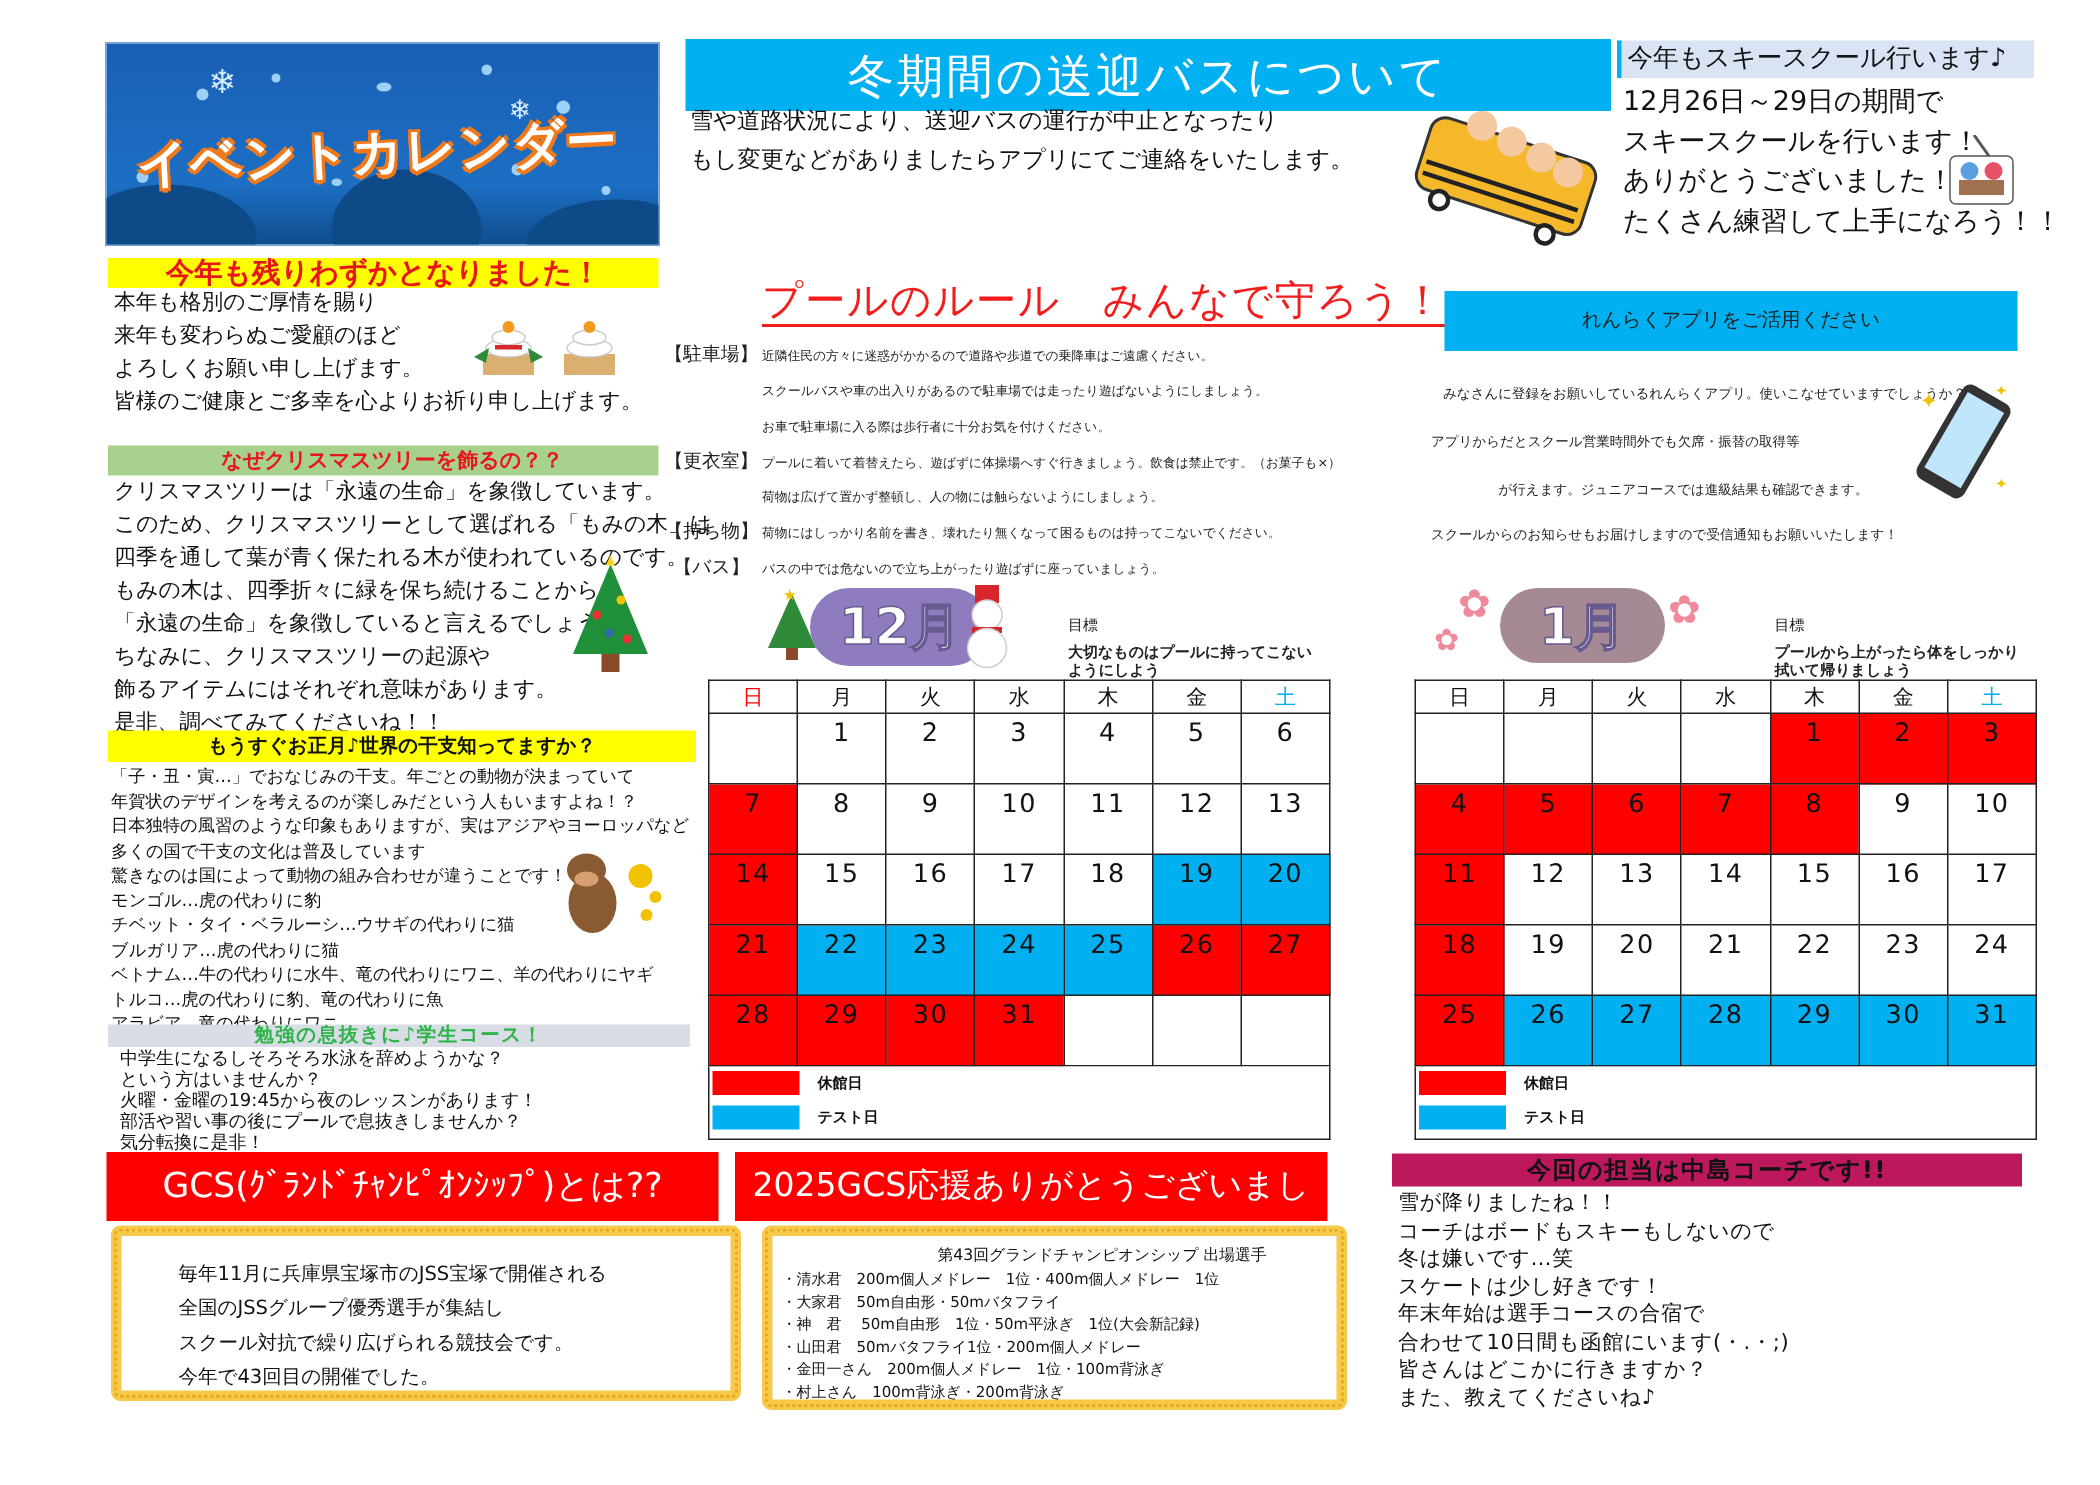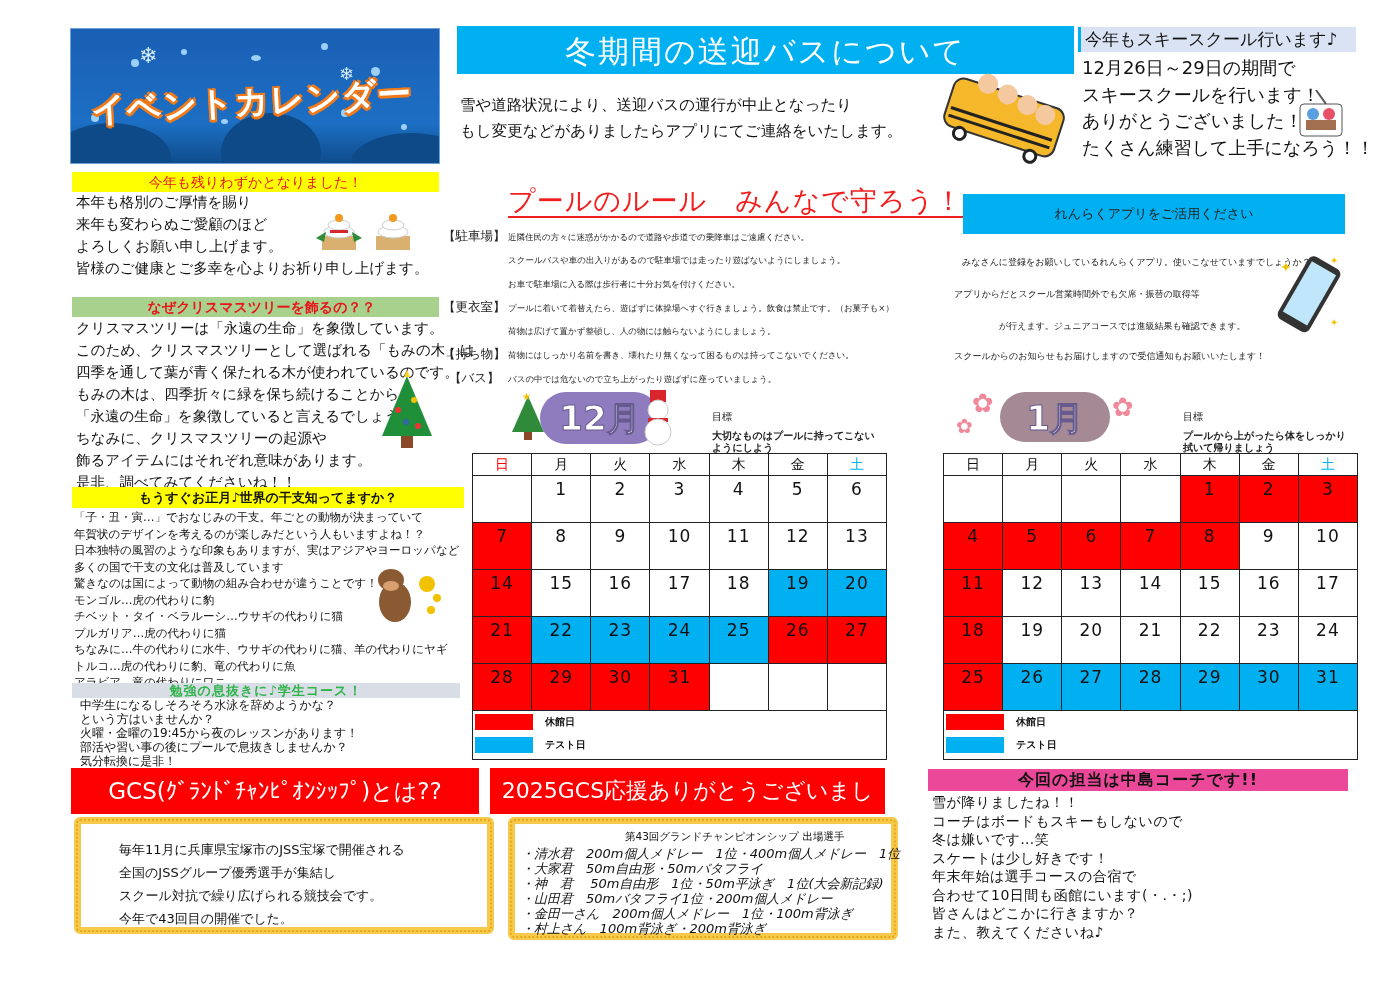--- a/index.html
+++ b/index.html
@@ -9,34 +9,34 @@
 
   
   #banner { left: 70px; top: 28px; width: 370px; height: 136px; background: linear-gradient(#1a5fb4, #1c6fc4 70%, #0f4c8c);
             overflow: hidden; border: 1px solid #6fa0d8; }
   #banner .flake { position: absolute; border-radius: 50%; background: #9cd0f5; }
   #banner .hill { position: absolute; bottom: -30px; border-radius: 50%; background: #0e4a88; }
   #banner-title { position: absolute; left: 20px; top: 50px; font-size: 34px; font-weight: bold; color: #fff;
                   letter-spacing: 1px; transform: rotate(-3deg);
                   text-shadow: -2px -2px 0 #f07a1a, 2px -2px 0 #f07a1a, -2px 2px 0 #f07a1a, 2px 2px 0 #f07a1a, 0 3px 0 #f07a1a; }
 
-  .hdr-yellow { background: #ffff00; color: #e8161b; text-align: center; font-size: 14px; font-weight: normal; height: 20px; line-height: 20px; }
+  .hdr-yellow { background: #ffff00; color: #e8161b; text-align: center; font-size: 19px; font-weight: bold; height: 20px; line-height: 20px; }
   .hdr-green { background: #a9d18e; color: #e8161b; text-align: center; font-size: 14px; font-weight: bold; height: 20px; line-height: 20px; padding-left: 12px; }
   .hdr-yellow-blk { background: #ffff00; color: #111; text-align: center; font-size: 13px; font-weight: bold; height: 21px; line-height: 21px; }
   .hdr-gray { background: #d9dde6; color: #2fb44a; text-align: center; font-size: 13px; font-weight: bold; height: 15px; line-height: 15px; letter-spacing: 1px; }
 
   .body-lines div { white-space: nowrap; }
   .lg { font-size: 14.5px; line-height: 22px; }
   .md { font-size: 11.5px; line-height: 16.5px; }
   .sm { font-size: 12px; line-height: 14px; }
 
   
   #bus-hdr { left: 457px; top: 26px; width: 617px; height: 48px; background: #00b0f0; color: #fff; font-size: 31px;
              line-height: 50px; padding-left: 108px; letter-spacing: 2px; }
-  #bus-body { left: 460px; top: 92px; width: 560px; font-size: 15.5px; line-height: 26px; font-family: Liberation Serif, serif; }
+  #bus-body { left: 460px; top: 68px; width: 560px; font-size: 15.5px; line-height: 26px; font-family: Liberation Serif, serif; }
 
   #ski-hdr { left: 1078px; top: 27px; width: 278px; height: 25px; background: #dae3f3; border-left: 3px solid #00b0f0; font-size: 17px; line-height: 25px; padding-left: 4px; }
   #ski-body { left: 1082px; top: 55px; font-size: 18px; line-height: 26.5px; }
 
   #pool-title { left: 508px; top: 186px; font-size: 27px; color: #f21d1d; border-bottom: 2px solid #f21d1d; line-height: 30px; padding-right: 4px; letter-spacing: 1px; }
   .rule { position: absolute; left: 443px; font-size: 8.5px; color: #222; }
   .rule .lbl { position: absolute; left: 0; font-size: 12.5px; top: -4px; white-space: nowrap; }
   .rule .txt { position: absolute; left: 65px; white-space: nowrap; }
 
   #app-hdr { left: 963px; top: 194px; width: 382px; height: 40px; background: #00b0f0; font-size: 13px; color: #222; text-align: center; line-height: 40px; }
@@ -56,21 +56,21 @@
   td.test { background: #00b0f0; }
   th.sun { color: #ff0000; }
   th.sat { color: #00b0f0; }
   .legend { position: absolute; border: 1px solid #222; border-top: none; background: #fff; }
   .legend .row { position: absolute; left: 2px; display: flex; align-items: center; font-size: 10px; font-weight: bold; }
   .legend .sw { width: 58px; height: 16px; margin-right: 12px; }
 
   
   .red-hdr { position: absolute; height: 46px; background: #ff0000; color: #fff; font-size: 23px; text-align: center; line-height: 46px; }
   .gold-frame { position: absolute; border: 7px solid #f6c94a; border-radius: 6px; outline: 2px dotted #e7a91e; outline-offset: -4px; background: #fff; }
-  #coach-hdr { left: 928px; top: 769px; width: 420px; height: 22px; background: #ec4899; font-size: 16px; font-weight: bold; text-align: center; line-height: 22px; letter-spacing: 1px; }
+  #coach-hdr { left: 928px; top: 769px; width: 420px; height: 22px; background: #be185d; font-size: 16px; font-weight: bold; text-align: center; line-height: 22px; letter-spacing: 1px; }
   #coach-body { left: 932px; top: 793px; font-size: 14px; line-height: 18.5px; letter-spacing: 0.5px; }
 
   
   .ill { position: absolute; }
 </style>
 </head>
 <body>
 
 <div id="banner" class="abs">
   <span class="flake" style="left:60px;top:30px;width:8px;height:8px"></span>
@@ -137,21 +137,21 @@
 <div class="abs hdr-yellow-blk" style="left:72px;top:487px;width:392px;">もうすぐお正月♪世界の干支知ってますか？</div>
 <div class="abs body-lines md" style="left:74px;top:509px;">
   <div>「子・丑・寅…」でおなじみの干支。年ごとの動物が決まっていて</div>
   <div>年賀状のデザインを考えるのが楽しみだという人もいますよね！？</div>
   <div>日本独特の風習のような印象もありますが、実はアジアやヨーロッパなど</div>
   <div>多くの国で干支の文化は普及しています</div>
   <div>驚きなのは国によって動物の組み合わせが違うことです！！</div>
   <div>モンゴル…虎の代わりに豹</div>
   <div>チベット・タイ・ベラルーシ…ウサギの代わりに猫</div>
   <div>ブルガリア…虎の代わりに猫</div>
-  <div>ちなみに…牛の代わりに水牛、ウサギの代わりに猫、羊の代わりにヤギ</div>
+  <div>ベトナム…牛の代わりに水牛、竜の代わりにワニ、羊の代わりにヤギ</div>
   <div>トルコ…虎の代わりに豹、竜の代わりに魚</div>
   <div>アラビア…竜の代わりにワニ</div>
 </div>
 <svg class="ill" style="left:365px;top:560px" width="80" height="70">
   <ellipse cx="30" cy="42" rx="16" ry="20" fill="#8a5a32"></ellipse>
     <ellipse cx="26" cy="20" rx="13" ry="11" fill="#8a5a32"></ellipse>
     <ellipse cx="26" cy="26" rx="8" ry="5" fill="#d8a070"></ellipse>
   <circle cx="62" cy="24" r="8" fill="#f2c200"></circle>
     <circle cx="72" cy="38" r="4" fill="#f2c200"></circle>
     <circle cx="66" cy="50" r="4" fill="#f2c200"></circle>
@@ -412,21 +412,21 @@
     <div>毎年11月に兵庫県宝塚市のJSS宝塚で開催される</div>
     <div>全国のJSSグループ優秀選手が集結し</div>
     <div>スクール対抗で繰り広げられる競技会です。</div>
     <div>今年で43回目の開催でした。</div>
   </div>
 </div>
 
 <div class="red-hdr" style="left:490px;top:768px;width:395px;font-size:22px;">2025GCS応援ありがとうございました!</div>
 <div class="gold-frame" style="left:508px;top:817px;width:390px;height:123px;">
   <div style="position:absolute;left:110px;top:6px;font-size:10.5px;white-space:nowrap;">第43回グランドチャンピオンシップ 出場選手</div>
-  <div class="body-lines" style="position:absolute;left:6px;top:22px;font-size:13px;line-height:15px;font-style:italic;">
+  <div class="body-lines" style="position:absolute;left:6px;top:22px;font-size:10px;line-height:15px;">
     <div>・清水君　200m個人メドレー　1位・400m個人メドレー　1位</div>
     <div>・大家君　50m自由形・50mバタフライ</div>
     <div>・神　君　 50m自由形　1位・50m平泳ぎ　1位(大会新記録)</div>
     <div>・山田君　50mバタフライ1位・200m個人メドレー</div>
     <div>・金田一さん　200m個人メドレー　1位・100m背泳ぎ</div>
     <div>・村上さん　100m背泳ぎ・200m背泳ぎ</div>
   </div>
 </div>
 
 <div id="coach-hdr" class="abs">今回の担当は中島コーチです!!</div>

